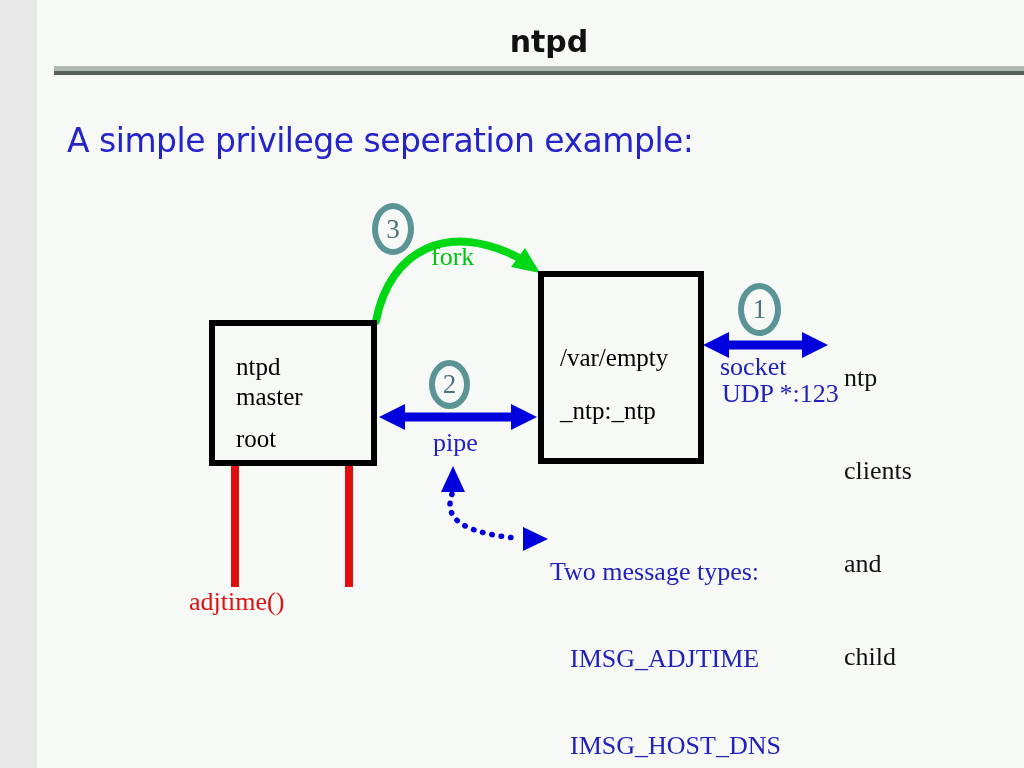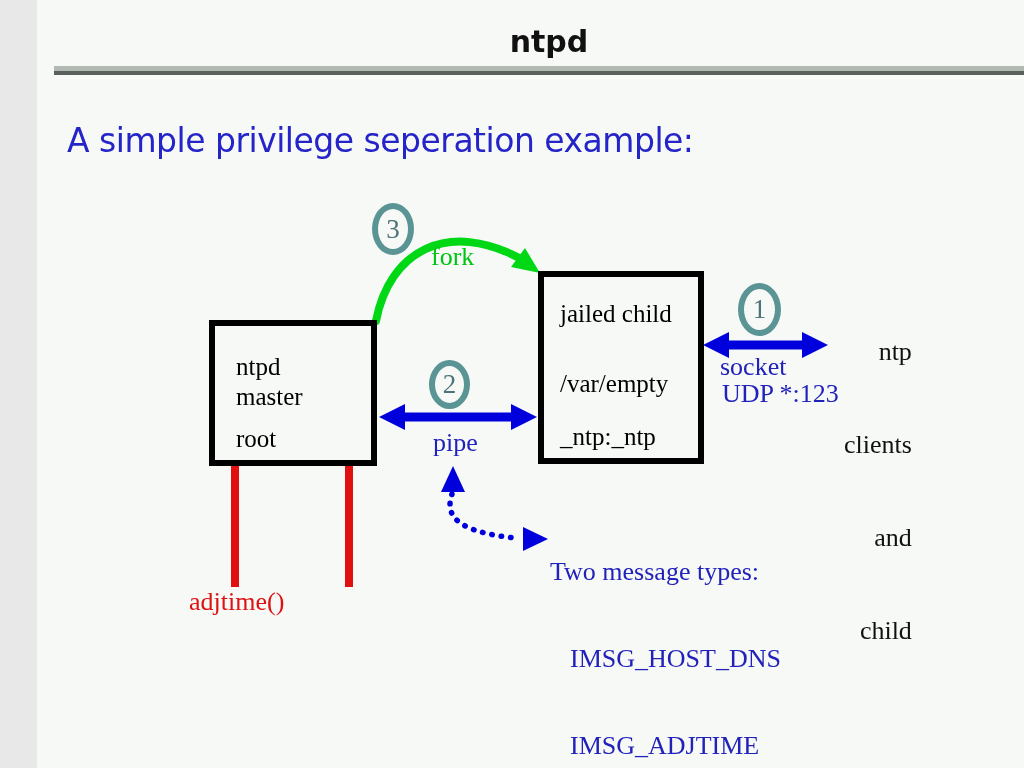--- a/index.html
+++ b/index.html
@@ -87,21 +87,21 @@
   }
   .step-1 { left: 701px; top: 283px; width: 43px; height: 53px; }
   .step-2 { left: 392px; top: 360px; width: 41px; height: 49px; }
   .step-3 { left: 335px; top: 203px; width: 42px; height: 52px; }
   
   .lbl { position: absolute; white-space: pre; }
   .lbl-fork    { left: 394px; top: 242px; font-size: 26px; color: #00c414; }
   .lbl-pipe    { left: 396px; top: 428px; font-size: 26px; color: #2222bb; }
   .lbl-socket  { left: 683px; top: 353px; font-size: 26px; color: #2222bb; line-height: 27px; }
   .lbl-udp     { left: 685px; top: 379px; font-size: 26px; color: #2222bb; }
-  .lbl-clients { left: 807px; top: 274px; font-size: 26px; color: #111111; line-height: 31px; text-align: right; }
+  .lbl-clients { left: 807px; top: 300px; font-size: 26px; color: #111111; line-height: 31px; }
   .lbl-msgs    { left: 513px; top: 499px; font-size: 26px; color: #2222bb; line-height: 29px; }
   .lbl-msgs .msg-type { margin-left: 20px; }
   .lbl-adjtime { left: 152px; top: 587px; font-size: 26px; color: #dd1111; }
   .lbl-gethost { left: 268px; top: 587px; font-size: 26px; color: #dd1111; }
 </style>
 </head>
 <body>
 
 <div class="slide">
 
@@ -141,21 +141,20 @@
     <line x1="312" y1="466" x2="312" y2="587" stroke="#e01010" stroke-width="8"></line>
   </svg>
 
   <div class="proc-box master-box">
     <div class="line1">ntpd</div>
     <div class="line2">master</div>
     <div class="line3">root</div>
   </div>
 
   <div class="proc-box child-box">
-    <div class="line1">jailed child</div>
     <div class="line2">/var/empty</div>
     <div class="line3">_ntp:_ntp</div>
   </div>
 
   <div class="step-circle step-1">
     <span>1</span>
   </div>
   <div class="step-circle step-2">
     <span>2</span>
   </div>
@@ -170,19 +169,19 @@
 
   <div class="lbl lbl-clients">
     <div>ntp</div>
     <div>clients</div>
     <div>and</div>
     <div>child</div>
   </div>
 
   <div class="lbl lbl-msgs">
     <div>Two message types:</div>
+    <div class="msg-type">IMSG_ADJTIME</div>
     <div class="msg-type">IMSG_HOST_DNS</div>
-    <div class="msg-type">IMSG_ADJTIME</div>
   </div>
 
   <div class="lbl lbl-adjtime">adjtime()</div>
 
 </div>
 
 </body></html>

